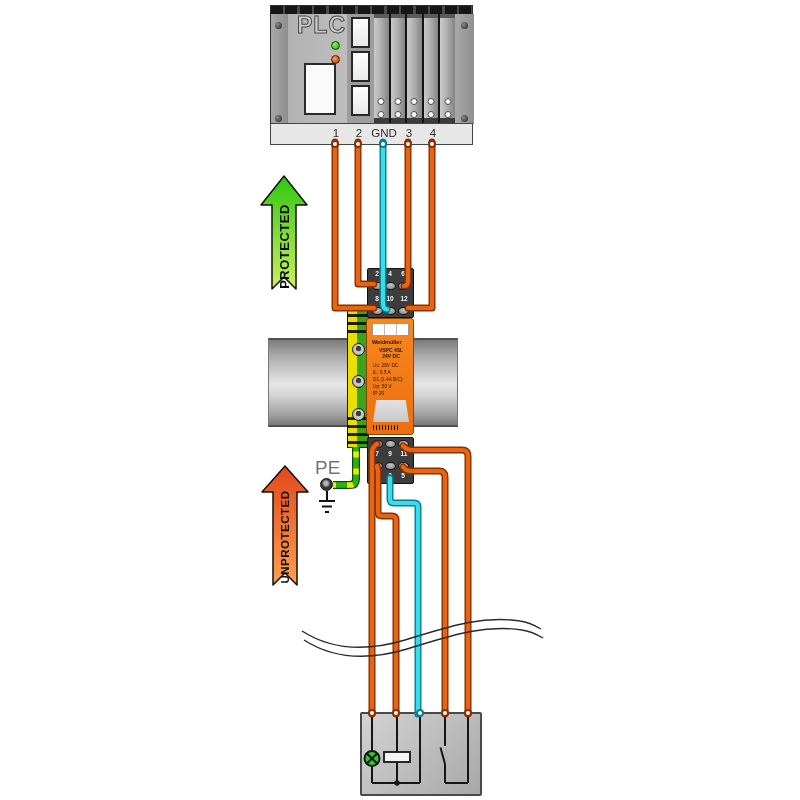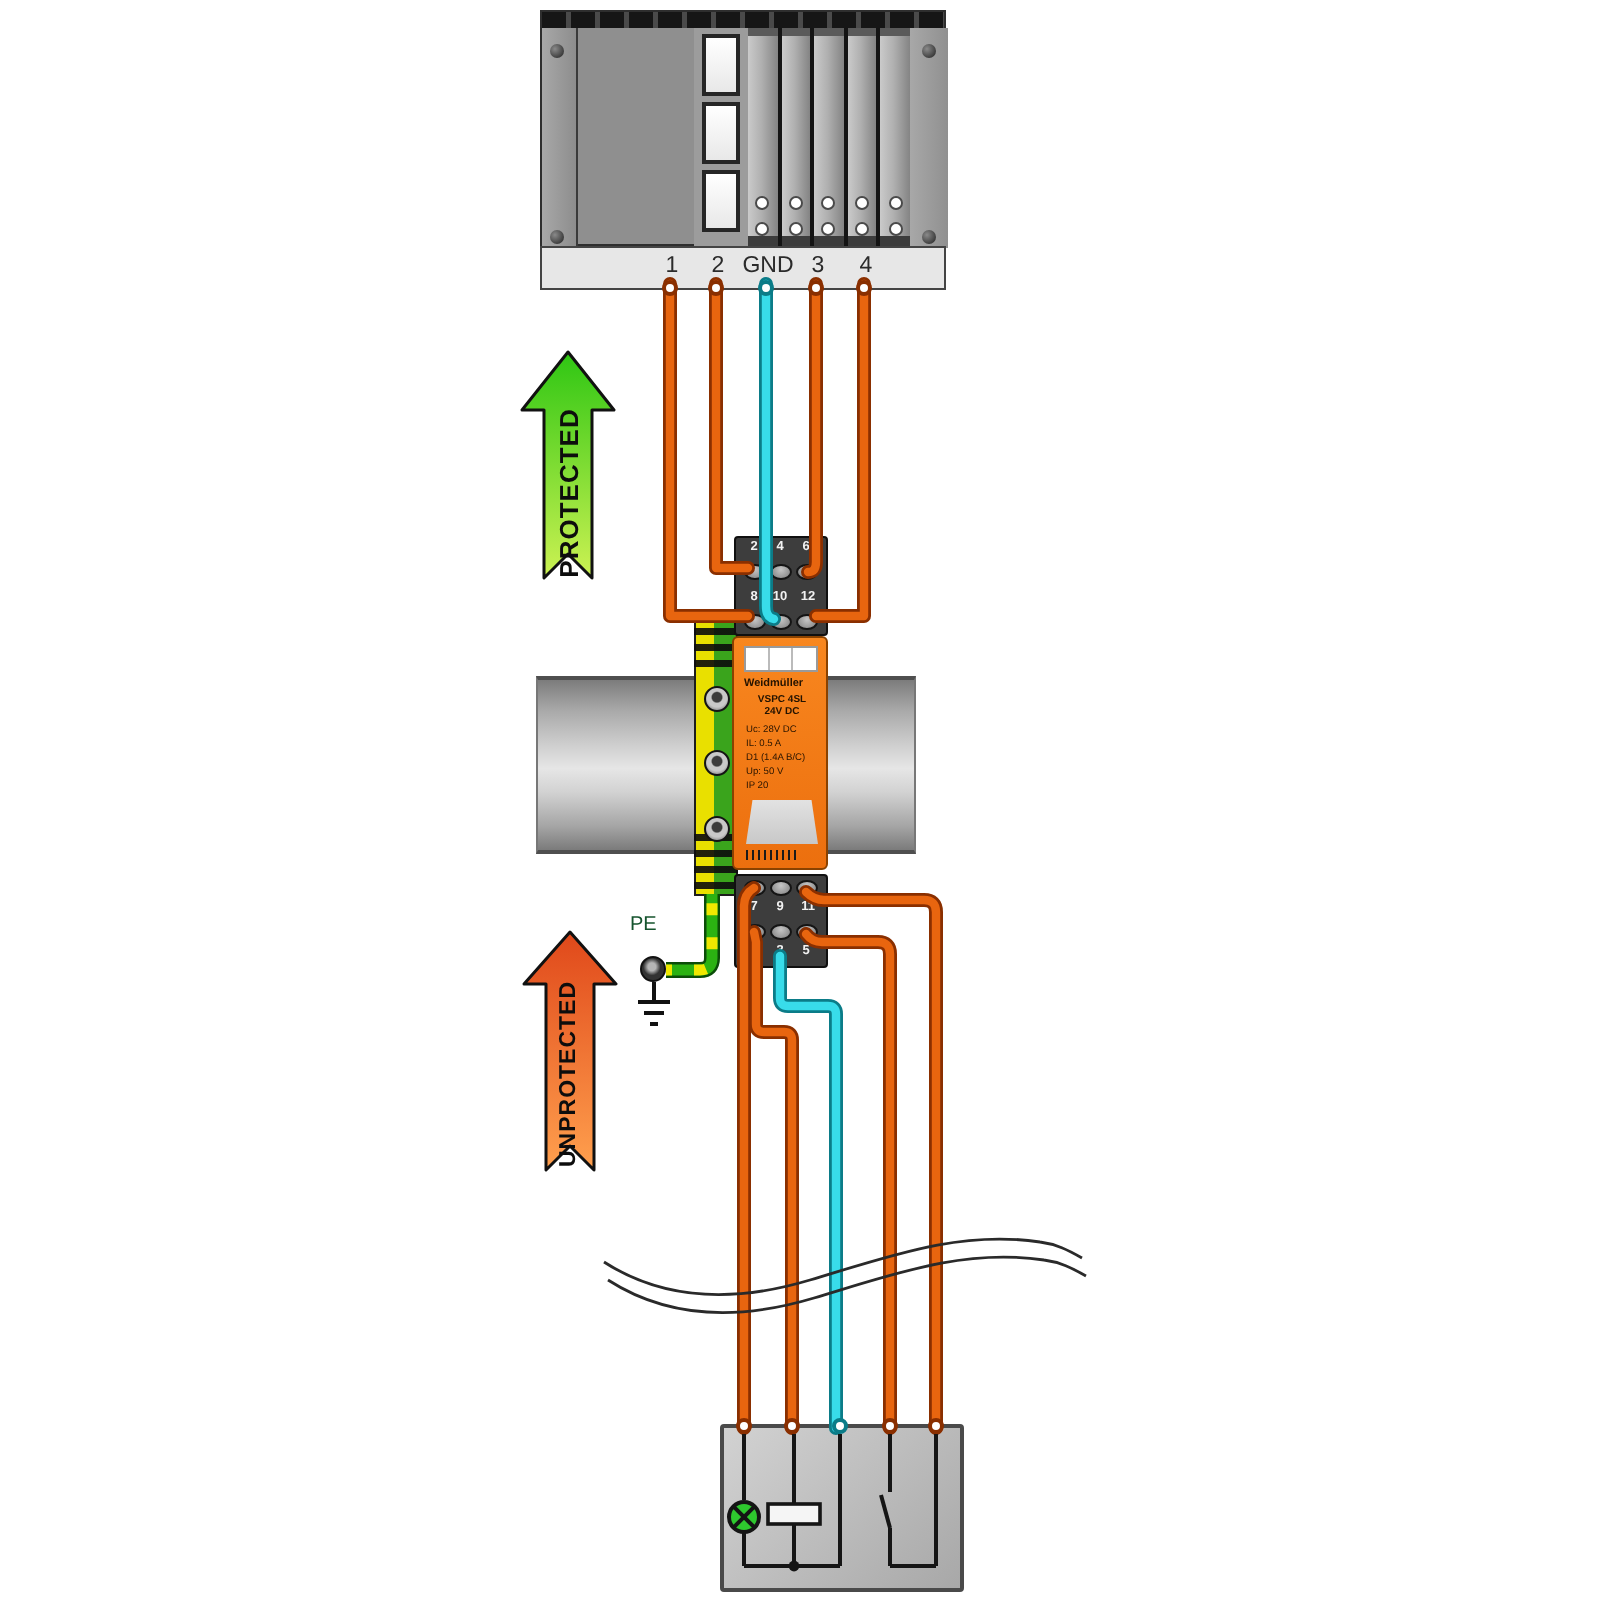--- a/index.html
+++ b/index.html
@@ -70,21 +70,21 @@
 
   
   .tblock{width:47px;background:#3d3d3d;border:1px solid #101010;border-radius:2px;box-sizing:border-box;}
   #block-top{left:367px;top:268px;height:50px;}
   #block-bottom{left:367px;top:437px;height:47px;}
   .tnum{position:absolute;transform:translateX(-50%);font-size:6.5px;font-weight:bold;color:#f2f2f2;}
   .oval{position:absolute;width:11px;height:8px;border-radius:50%;border:1px solid #141414;box-sizing:border-box;
     background:radial-gradient(circle at 50% 30%,#c6c6c6,#7e7e7e);}
 
   
-  .pe-text{left:315px;top:457px;font-size:10px;color:#14532d;}
+  .pe-text{left:315px;top:457px;font-size:19px;color:#737373;}
   .pe-screw-sym{left:320px;top:478px;width:13px;height:13px;border-radius:50%;border:1px solid #111;box-sizing:border-box;
     background:radial-gradient(circle at 45% 40%,#b5b5b5 0 22%,#333 48% 72%,#8d8d8d 100%);}
 
   
   .device{left:360px;top:712px;width:122px;height:84px;border:2px solid #4a4a4a;border-radius:2px;box-sizing:border-box;
     background:linear-gradient(135deg,#d2d2d2,#a8a8a8);}
 
   svg.overlay{position:absolute;left:0;top:0;pointer-events:none;}
 </style>
 </head>
@@ -92,20 +92,26 @@
 
 <div id="canvas">
 
   <div class="abs rail"></div>
 
   <div class="abs plc-body">
     <div class="abs plc-topstrip"></div>
     <div class="abs plc-leftframe">
       <div class="abs screw" style="left:4px;top:8px;"></div>
       <div class="abs screw" style="left:4px;top:101px;"></div>
+    </div>
+    <div class="abs plc-cpu">
+      <div class="abs plc-title">PLC</div>
+      <div class="abs led led-green"></div>
+      <div class="abs led led-red"></div>
+      <div class="abs plc-display"></div>
     </div>
     <div class="abs plc-slotcol">
       <div class="abs plc-slot" style="top:3px;"></div>
       <div class="abs plc-slot" style="top:37px;"></div>
       <div class="abs plc-slot" style="top:71px;"></div>
     </div>
     <div class="abs plc-slats">
       <div class="slat">
           <div class="dot" style="top:84px;"></div>
           <div class="dot" style="top:97px;"></div>

